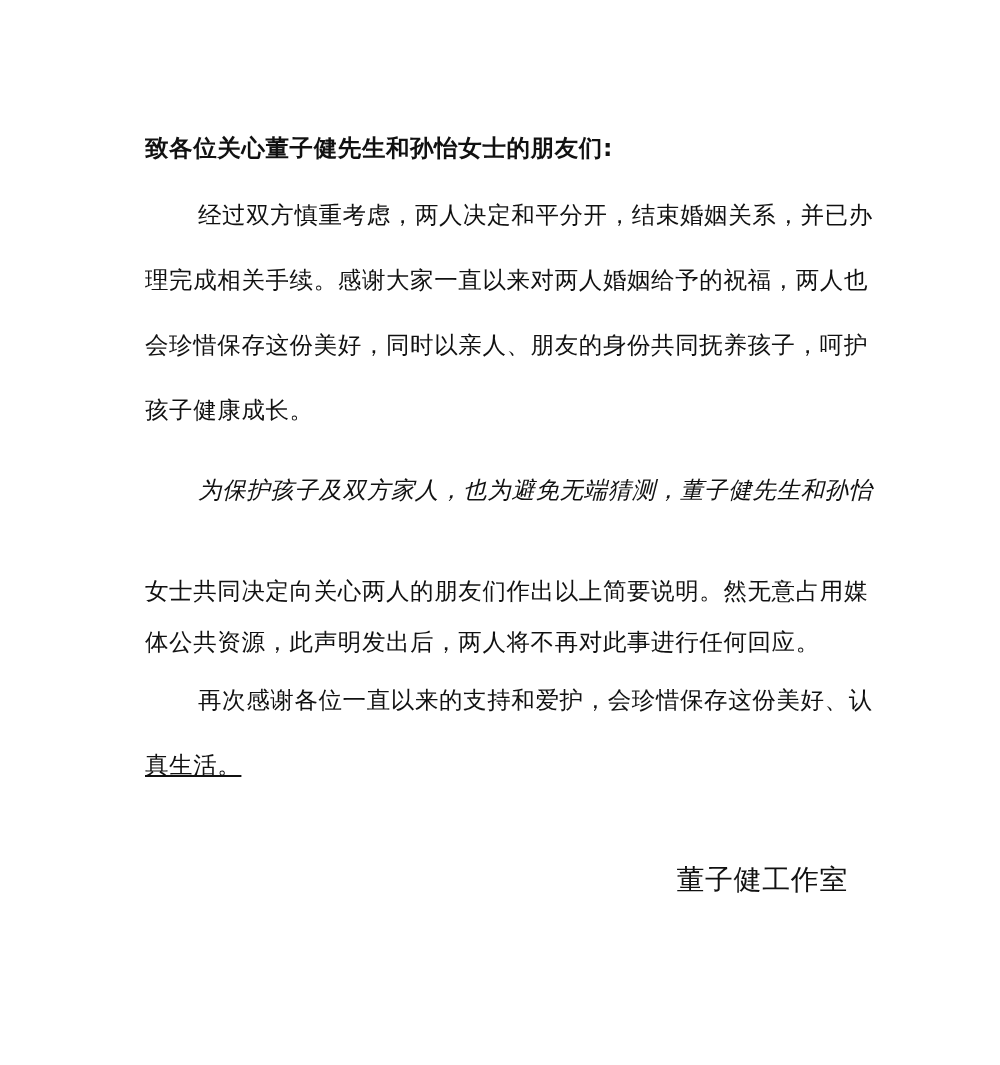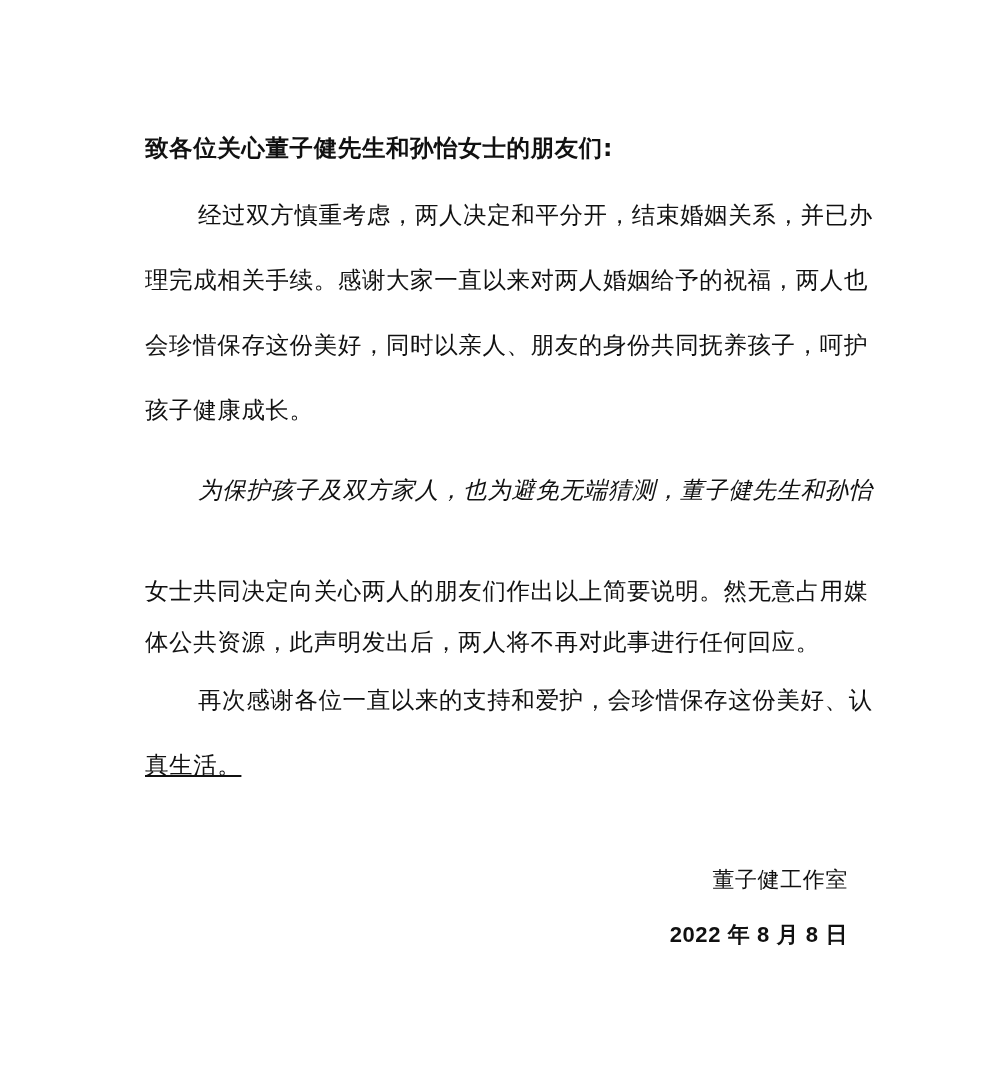--- a/index.html
+++ b/index.html
@@ -35,21 +35,21 @@
       left: 198px;
       width: 662px;
     }
     .greeting {
       top: 133px;
       font-weight: bold;
     }
     .sig {
       position: absolute;
       right: 152px;
-      font-size: 22px;
+      font-size: 28px;
       line-height: 30px;
       white-space: nowrap;
       text-align: right;
       letter-spacing: 0.6px;
     }
     .date {
       font-family: "Liberation Sans", "DejaVu Sans", sans-serif;
       font-weight: bold;
     }
   </style>
@@ -72,15 +72,14 @@
     <div class="line" style="top:540px;margin-top:36px;">女士共同决定向关心两人的朋友们作出以上简要说明。然无意占用媒</div>
     <div class="line" style="top:627px;">体公共资源，此声明发出后，两人将不再对此事进行任何回应。</div>
   </div>
 
   <div>
     <div class="line indent" style="top:685px;">再次感谢各位一直以来的支持和爱护，会珍惜保存这份美好、认</div>
     <div class="line" style="top:750px;text-decoration:underline;">真生活。</div>
   </div>
 
   <div class="sig" style="top:865px;">董子健工作室</div>
-  <div class="sig date" style="top:920px;">2022 年 8 月 8 日</div>
 
 </div>
 
 </body></html>

